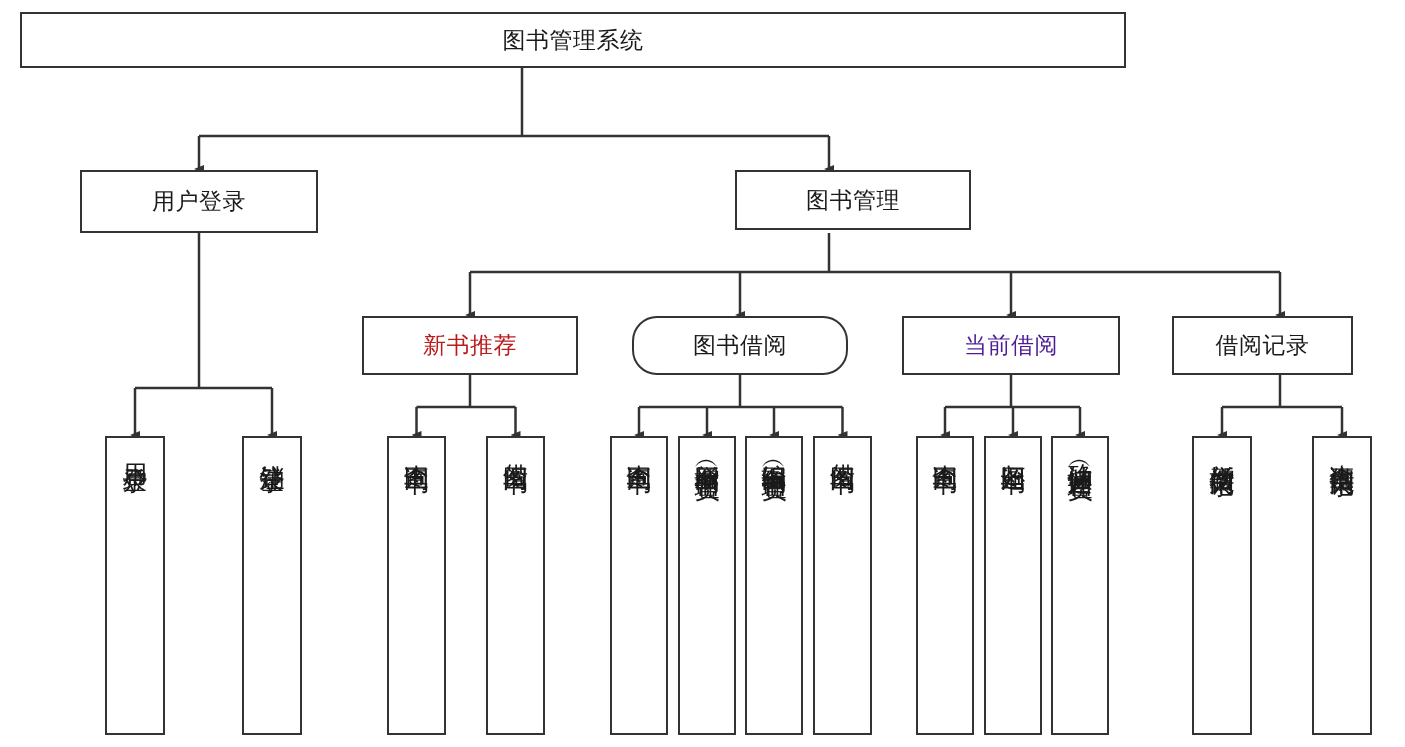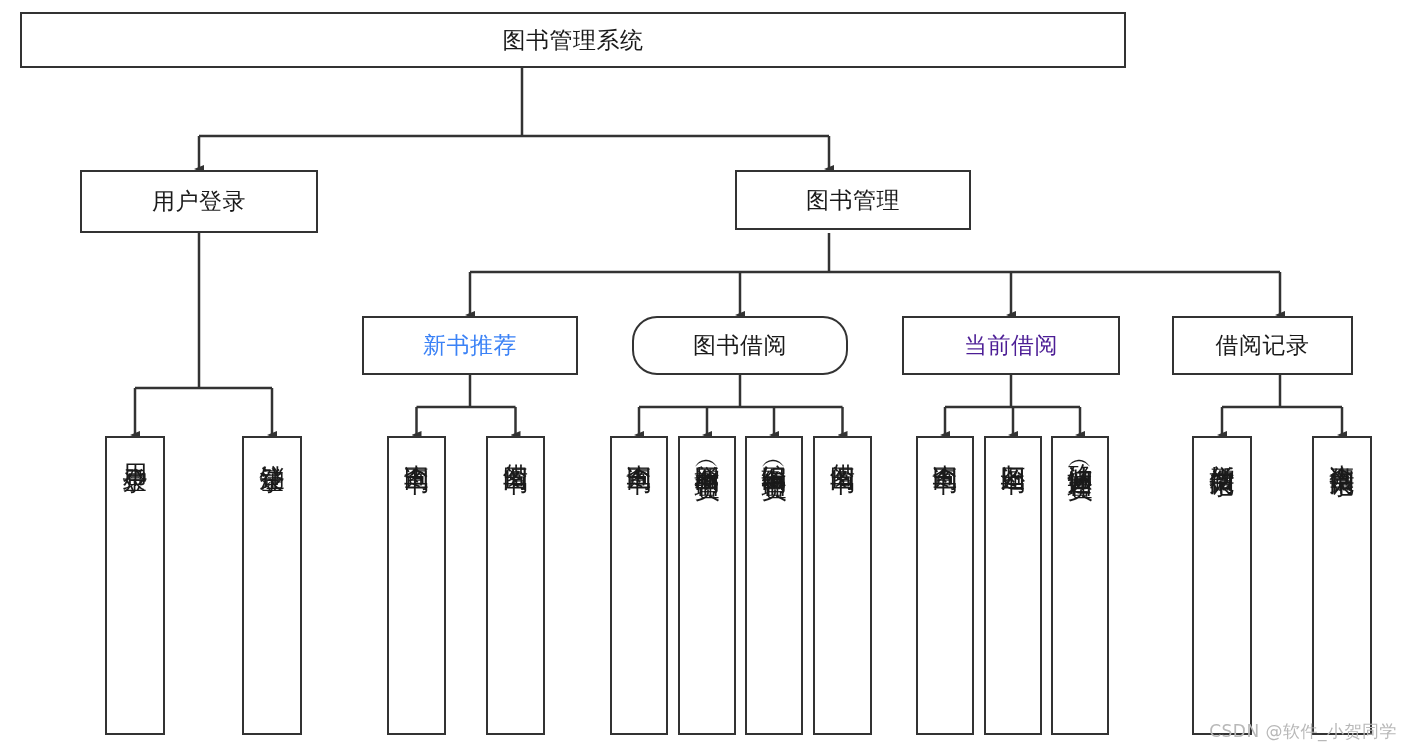--- a/index.html
+++ b/index.html
@@ -125,21 +125,21 @@
       <div class="node horizontal root" style="left: 20px; top: 12px; width: 1106px; height: 56px; border-color: rgb(51, 51, 51); background: rgb(255, 255, 255);">
         <span class="node-label" style="color: rgb(26, 26, 26);">图书管理系统</span>
       </div>
       <div class="node horizontal" style="left: 80px; top: 170px; width: 238px; height: 63px; border-color: rgb(51, 51, 51); background: rgb(255, 255, 255);">
         <span class="node-label" style="color: rgb(26, 26, 26);">用户登录</span>
       </div>
       <div class="node horizontal" style="left: 711px; top: 170px; width: 236px; height: 60px; border-color: rgb(51, 51, 51); background: rgb(255, 255, 255); margin-left: 24px;">
         <span class="node-label" style="color: rgb(26, 26, 26);">图书管理</span>
       </div>
       <div class="node horizontal" style="left: 362px; top: 316px; width: 216px; height: 59px; border-color: rgb(51, 51, 51); background: rgb(255, 255, 255);">
-        <span class="node-label" style="color: #3b82f6;">新书推荐</span>
+        <span class="node-label" style="color: #b91c1c;">新书推荐</span>
       </div>
       <div class="node horizontal" style="left: 632px; top: 316px; width: 216px; height: 59px; border-color: rgb(51, 51, 51); background: rgb(255, 255, 255); border-radius: 25px;">
         <span class="node-label" style="color: rgb(26, 26, 26);">图书借阅</span>
       </div>
       <div class="node horizontal" style="left: 902px; top: 316px; width: 218px; height: 59px; border-color: rgb(51, 51, 51); background: rgb(255, 255, 255);">
         <span class="node-label" style="color: #4c1d95;">当前借阅</span>
       </div>
       <div class="node horizontal" style="left: 1172px; top: 316px; width: 181px; height: 59px; border-color: rgb(51, 51, 51); background: rgb(255, 255, 255);">
         <span class="node-label" style="color: rgb(26, 26, 26);">借阅记录</span>
       </div>
@@ -177,14 +177,13 @@
         <span class="node-label" style="color: rgb(26, 26, 26);">确认归还（管理员）</span>
       </div>
       <div class="node vertical" style="left: 1192px; top: 436px; width: 60px; height: 299px; border-color: rgb(51, 51, 51); background: rgb(255, 255, 255);">
         <span class="node-label" style="color: rgb(26, 26, 26);">新增借阅记录</span>
       </div>
       <div class="node vertical" style="left: 1312px; top: 436px; width: 60px; height: 299px; border-color: rgb(51, 51, 51); background: rgb(255, 255, 255);">
         <span class="node-label" style="color: rgb(26, 26, 26);">查询借阅记录</span>
       </div>
     </div>
 
-  <div class="watermark">CSDN @软件_小贺同学</div>
 </div>
 
 </body></html>

